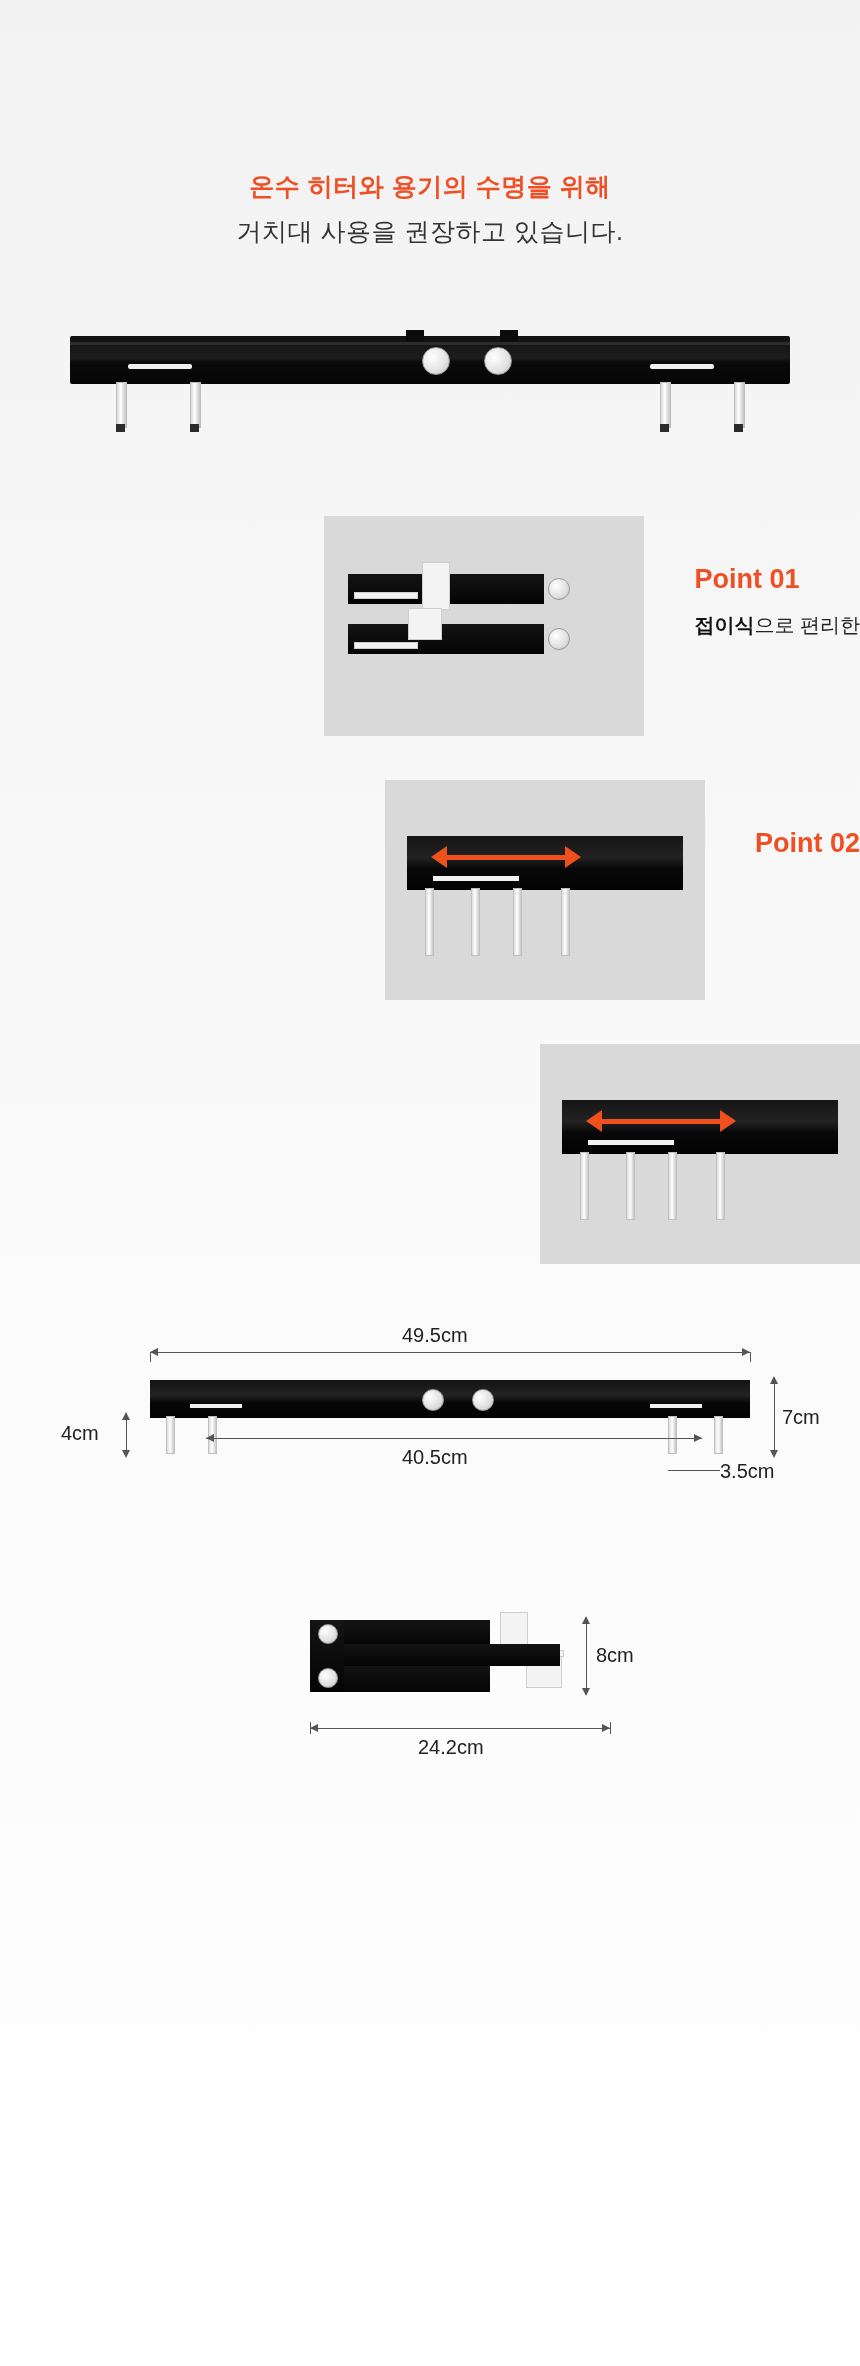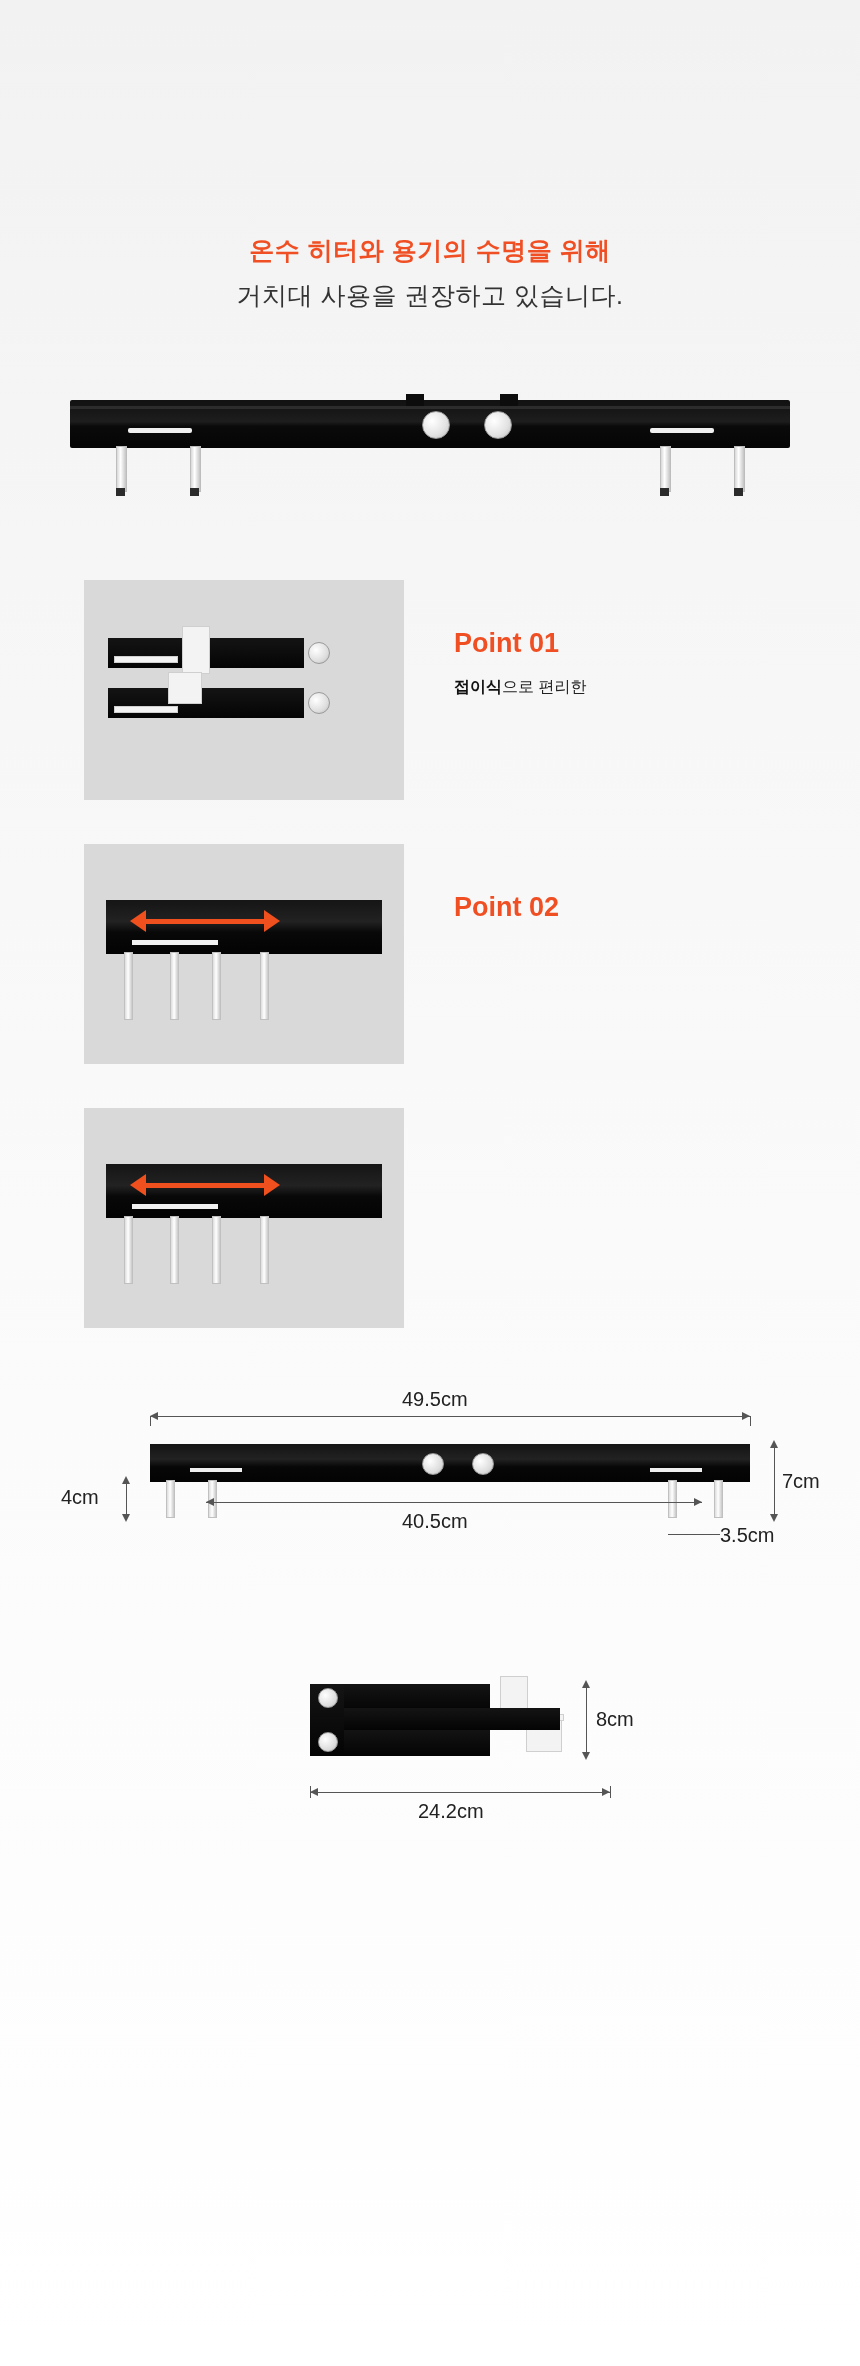--- a/index.html
+++ b/index.html
@@ -36,21 +36,21 @@
     font-size: 66px;
     font-weight: bold;
     letter-spacing: 1px;
     line-height: 1.1;
     color: #111;
   }
   .headline .orange {
     color: #f04e23;
   }
   .sub1 {
-    margin-top: 116px;
+    margin-top: 52px;
     font-size: 25px;
     font-weight: bold;
     color: #f04e23;
     letter-spacing: 0.5px;
   }
   .sub2 {
     margin-top: 12px;
     font-size: 25px;
     color: #333;
     letter-spacing: 0.5px;
@@ -116,41 +116,42 @@
 
   
   .points {
     margin-top: 60px;
   }
   .point-row {
     display: flex;
     align-items: flex-start;
     padding-left: 84px;
     margin-bottom: 44px;
+    justify-content: flex-end;
   }
   .point-photo {
     position: relative;
     width: 320px;
     height: 220px;
     background: #d9d9d9;
     flex: 0 0 auto;
     overflow: hidden;
   }
   .point-text {
     padding-left: 50px;
     padding-top: 48px;
   }
   .point-title {
     font-size: 27px;
     font-weight: bold;
     color: #f04e23;
     margin-bottom: 16px;
   }
   .point-body {
-    font-size: 16px;
+    font-size: 20px;
     line-height: 1.45;
     color: #222;
   }
   .point-body b {
     font-weight: bold;
     color: #111;
   }
 
   
   .p1-bar {

